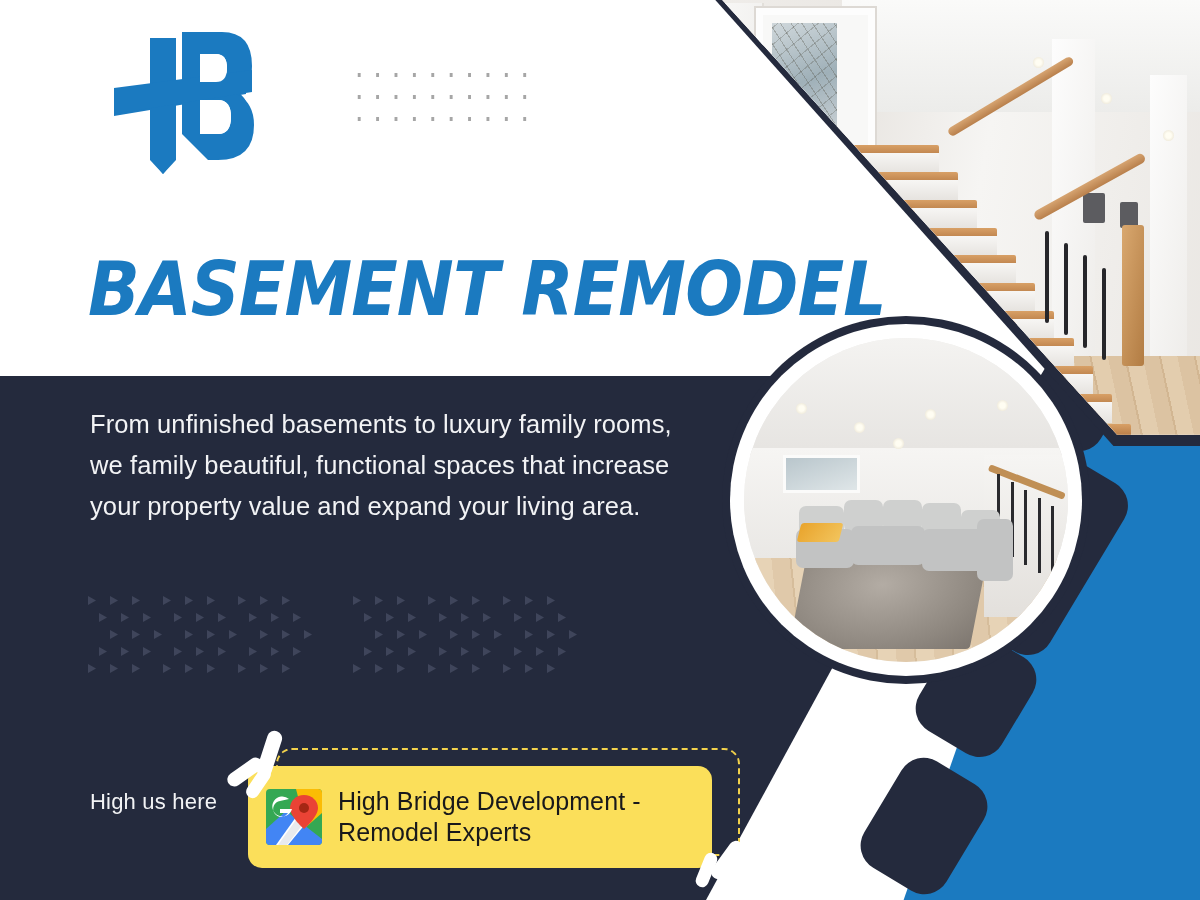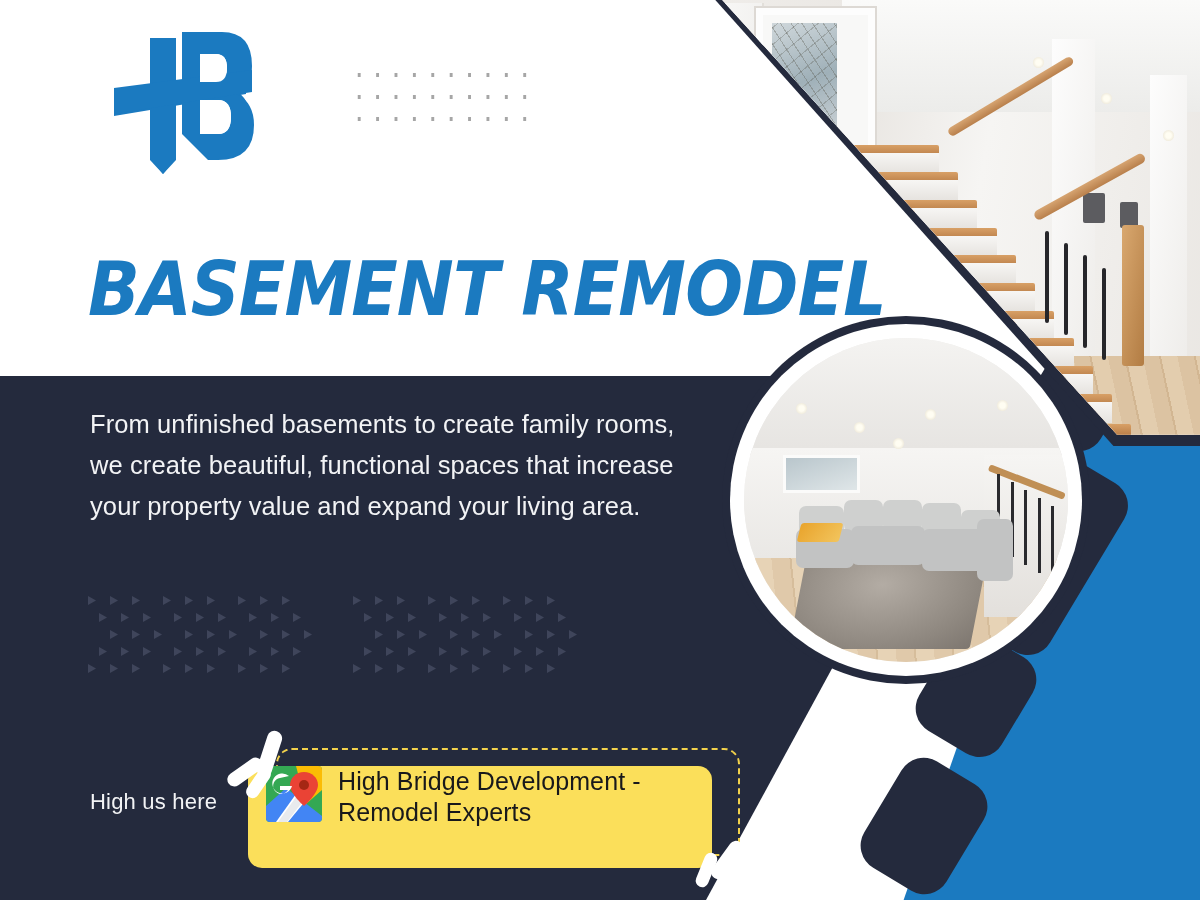--- a/index.html
+++ b/index.html
@@ -102,21 +102,21 @@
       font-size:25.5px;line-height:41px;color:#f2f3f5;letter-spacing:.1px;}
 
   
   .tri-pattern{position:absolute;left:88px;top:596px;width:520px;height:78px;opacity:.5;}
 
   
   .find-us{position:absolute;left:90px;top:789px;font-size:22px;color:#f2f3f5;letter-spacing:.2px;}
   .cta-dash{position:absolute;left:276px;top:748px;width:460px;height:104px;
       border:2.5px dashed #f2d14b;border-radius:16px;}
   .cta-btn{position:absolute;left:248px;top:766px;width:464px;height:102px;
-      background:#fbdf5a;border-radius:14px;display:flex;align-items:flex-start;gap:16px;
+      background:#fbdf5a;border-radius:14px;display:flex;align-items:center;gap:16px;
       padding:0 18px;box-sizing:border-box;}
   .gmaps{width:56px;height:56px;flex:0 0 56px;border-radius:4px;overflow:hidden;position:relative;}
   .cta-text{font-size:25px;line-height:31px;color:#18181b;font-weight:normal;letter-spacing:.1px;}
   .spark{position:absolute;background:#ffffff;border-radius:9px;}
 </style>
 </head>
 <body>
 
 <div class="canvas">
 
@@ -230,21 +230,21 @@
       <path d="M18 60 L156 42 L156 64 L18 86 Z" fill="#1b7ac0"></path>
       <path d="M104 26 h16 q11 0 11 14 q0 14 -11 14 h-16 Z" fill="#ffffff"></path>
       <path d="M104 72 h18 q13 0 13 17 q0 17 -13 17 h-18 Z" fill="#ffffff"></path>
     </svg>
   </div>
 
   <div class="dots"></div>
 
   <div class="headline">BASEMENT REMODEL</div>
 
-  <div class="body-copy">From unfinished basements to create family rooms, we create beautiful, functional spaces that increase your property value and expand your living area.</div>
+  <div class="body-copy">From unfinished basements to luxury family rooms, we family beautiful, functional spaces that increase your property value and expand your living area.</div>
 
   <div class="tri-pattern">
     <svg width="520" height="78" viewBox="0 0 520 78" aria-hidden="true">
       <defs>
         <g id="tri">
             <path d="M0 0 L8 4.5 L0 9 Z" fill="#5b6party"></path>
           </g>
         <g id="cluster">
           <path d="M0 0 L8 4.5 L0 9 Z" fill="#5b6179"></path>
           <path d="M22 0 L30 4.5 L22 9 Z" fill="#5b6179"></path>

